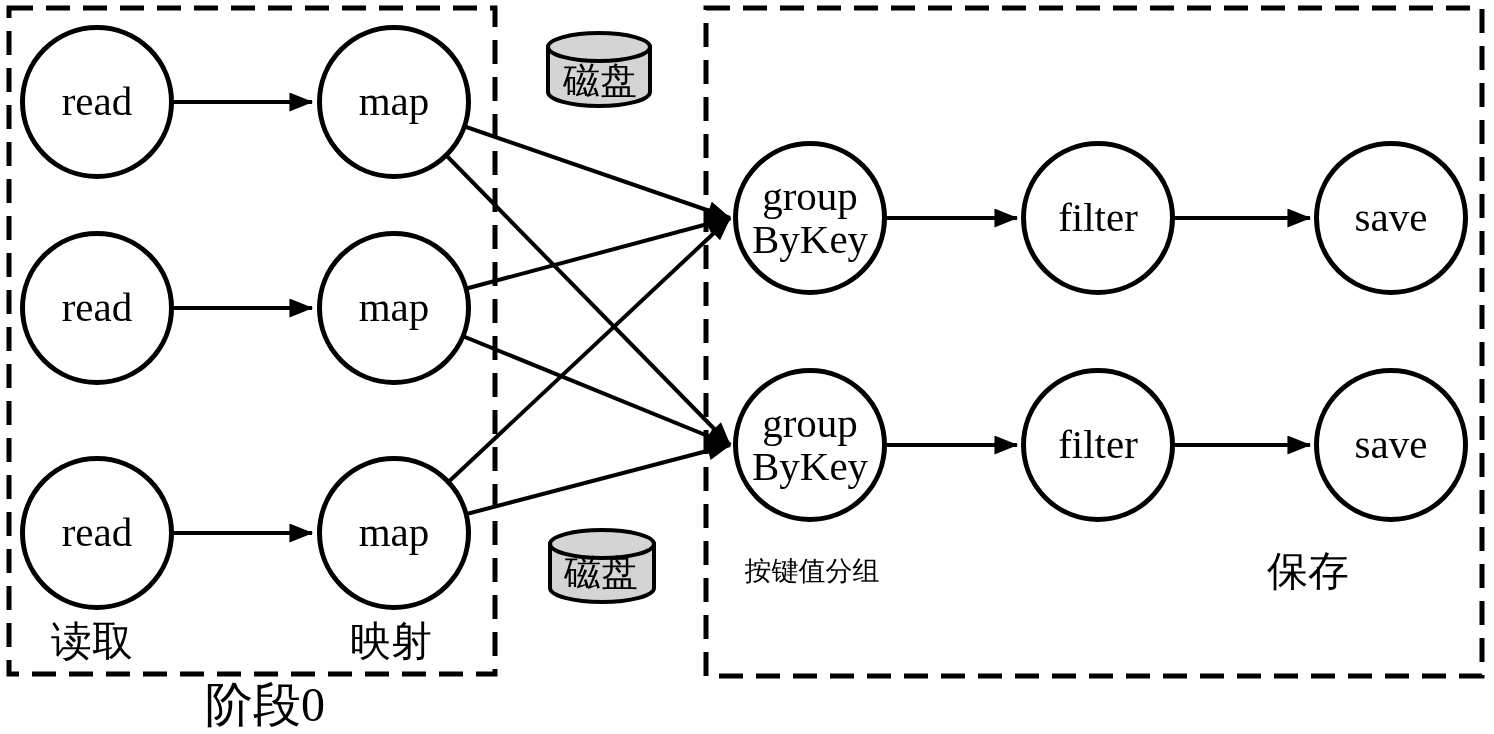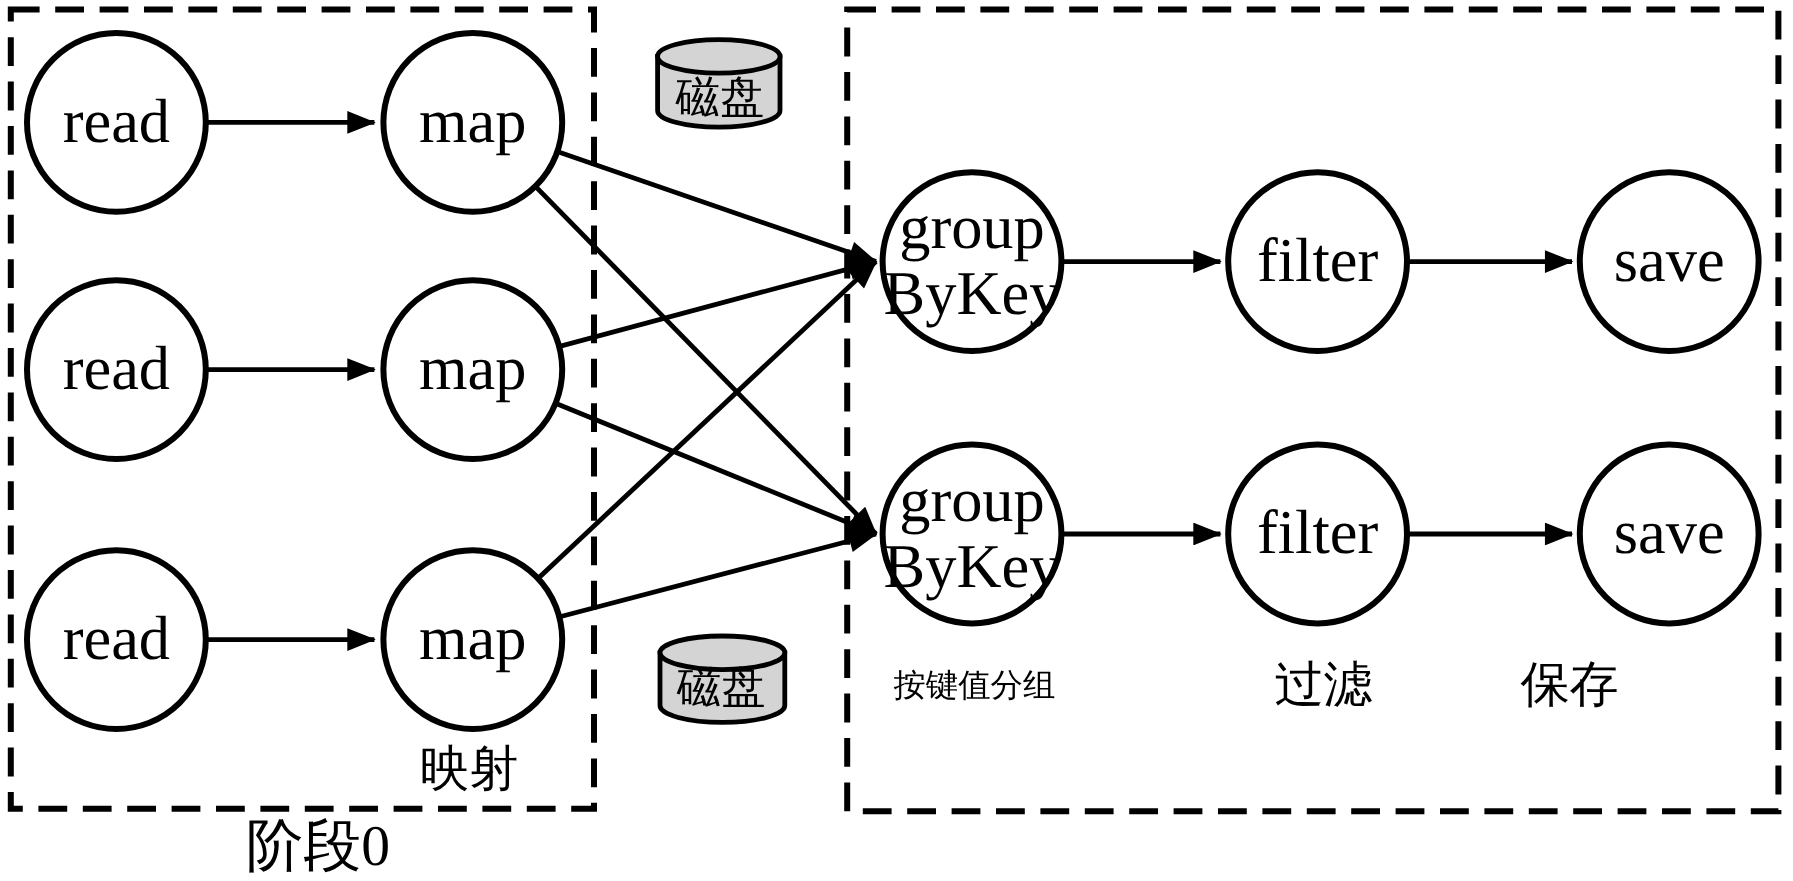--- a/index.html
+++ b/index.html
@@ -26,21 +26,21 @@
     width: 154px;
     height: 154px;
     box-sizing: border-box;
     border: 5px solid #000000;
     border-radius: 50%;
     background: #ffffff;
     display: flex;
     flex-direction: column;
     align-items: center;
     justify-content: center;
-    font-size: 52px;
+    font-size: 41px;
     line-height: 1.06;
     text-align: center;
   }
   .label {
     position: absolute;
     transform: translate(-50%, -50%);
     white-space: nowrap;
   }
   .col-label   { font-size: 41px; }
   .stage-label { font-size: 48px; }
@@ -123,20 +123,20 @@
   <div class="node" style="left:1314px; top:141px;">
     <span>save</span>
   </div>
   <div class="node" style="left:1314px; top:368px;">
     <span>save</span>
   </div>
 
   <div class="label disk-label" style="left:600px; top:81px;">磁盘</div>
   <div class="label disk-label" style="left:601px; top:573px;">磁盘</div>
 
+  <div class="label col-label" style="left:92px; top:641px;">读取</div>
   <div class="label col-label" style="left:391px; top:641px;">映射</div>
   <div class="label col-label" style="left:812px; top:571px; font-size:27px;">按键值分组</div>
-  <div class="label col-label" style="left:1103px; top:571px;">过滤</div>
   <div class="label col-label" style="left:1308px; top:571px;">保存</div>
 
   <div class="label stage-label" style="left:265px; top:705px;">阶段0</div>
 
 </div>
 
 </body></html>

